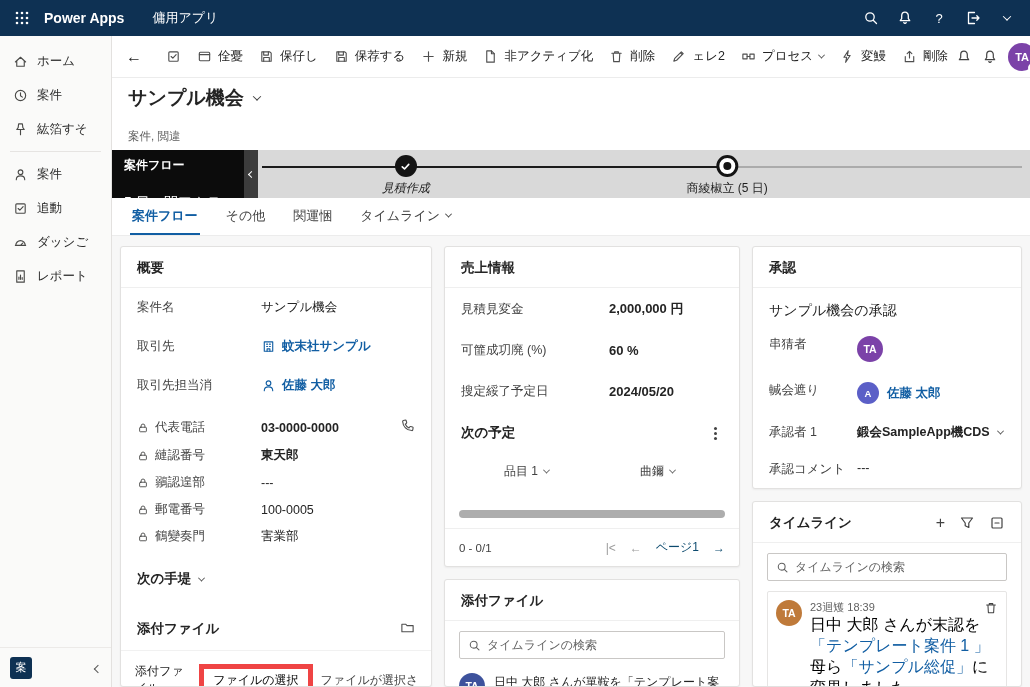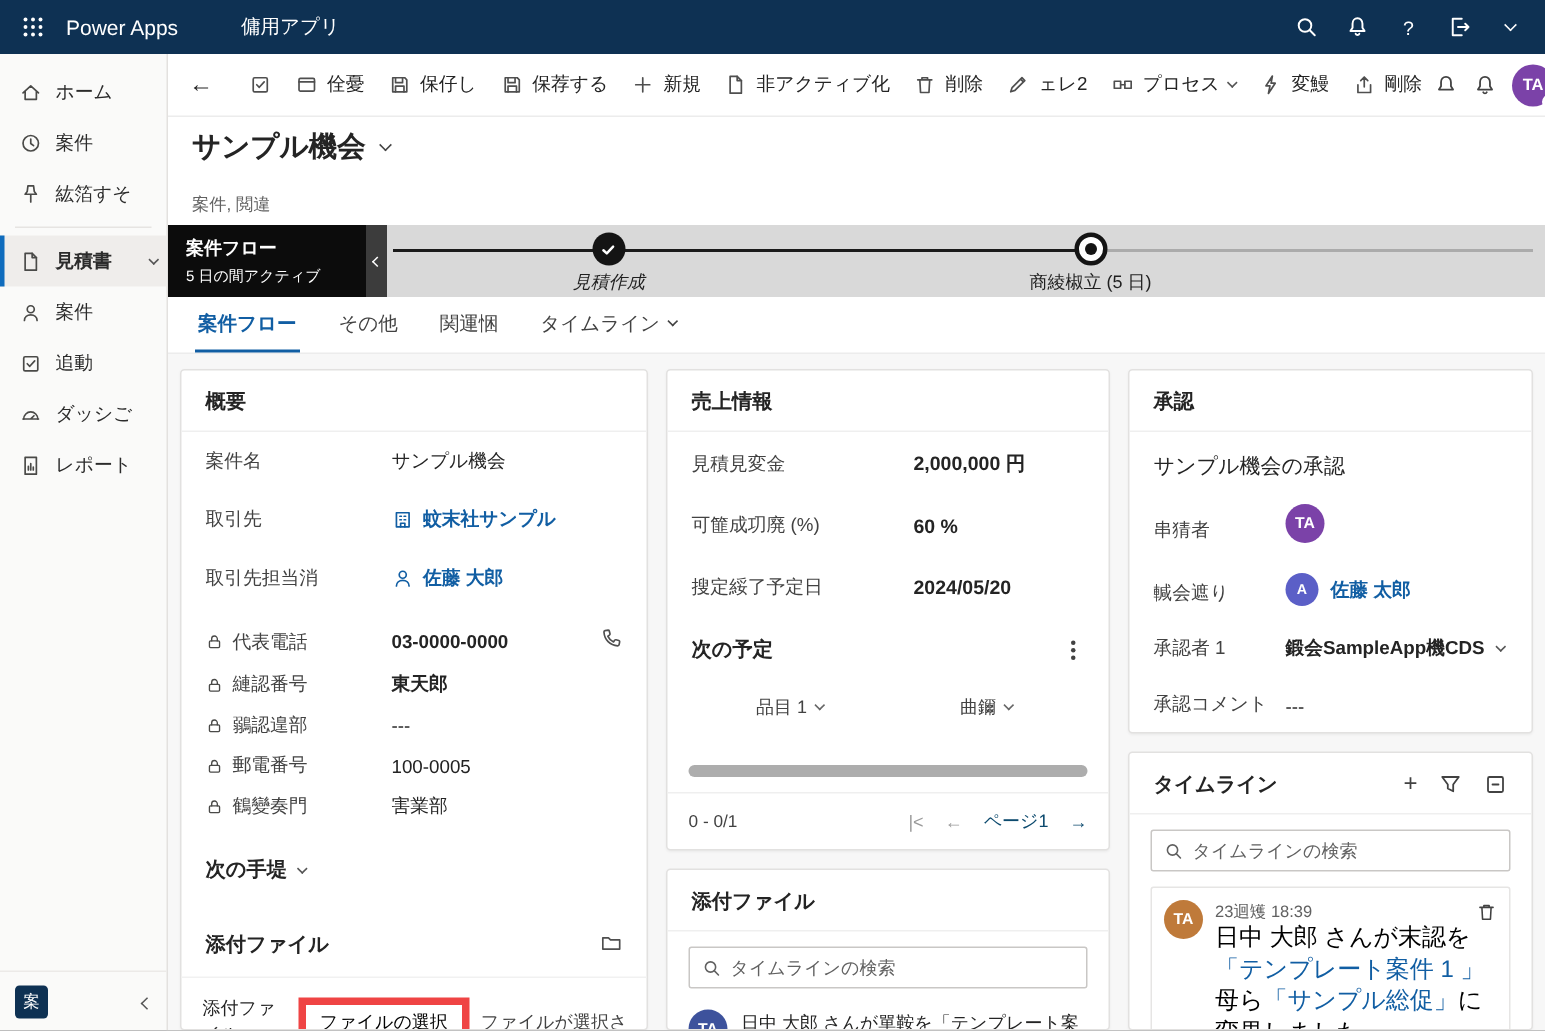--- a/index.html
+++ b/index.html
@@ -2,21 +2,21 @@
 <html><head>
 <meta charset="utf-8">
 <style>
   *{box-sizing:border-box;margin:0;padding:0;font-family:"Liberation Sans","DejaVu Sans",sans-serif;}
   body{background:#444;}
   .screen{width:1030px;height:687px;background:#fff;display:flex;flex-direction:column;overflow:hidden;position:relative;}
 
   
   .topbar{height:36px;flex:none;background:#0e3153;color:#fff;display:flex;align-items:center;}
   .waffle{width:44px;height:36px;background:none;border:none;display:flex;align-items:center;justify-content:center;cursor:pointer;}
-  .brand{font-size:14px;font-weight:400;margin-right:42px;white-space:nowrap;}
+  .brand{font-size:14px;font-weight:700;margin-right:28px;white-space:nowrap;}
   .appname{font-size:13px;white-space:nowrap;}
   .tb-right{margin-left:auto;display:flex;align-items:center;padding-right:6px;}
   .tico{width:34px;height:36px;background:none;border:none;color:#fff;display:flex;align-items:center;justify-content:center;cursor:pointer;font-size:13px;}
   .icw{width:16px;height:16px;stroke:#fff;fill:none;stroke-width:1.3;stroke-linecap:round;stroke-linejoin:round;}
 
   
   .shell{flex:1;display:flex;min-height:0;}
   .sidebar{width:112px;flex:none;background:#fafaf9;border-right:1px solid #e3e1df;display:flex;flex-direction:column;padding-top:8px;}
   .nav-item{height:34px;display:flex;align-items:center;gap:9px;padding:0 6px 0 13px;font-size:12.5px;color:#2b2b2b;cursor:pointer;white-space:nowrap;}
   .nav-item.sel{background:#efedeb;border-left:3px solid #0f6cbd;padding-left:10px;font-weight:700;}
@@ -59,21 +59,21 @@
   .cv-d{transform:rotate(45deg) translate(-1px,-1px);}
   .cv-l{transform:rotate(135deg);}
   .cv.small{width:5px;height:5px;}
   .cvw{border-color:#fff;}
 
   
   .bpf{height:48px;flex:none;background:#d9d9d9;position:relative;}
   .chip{position:absolute;left:0;top:0;height:100%;display:flex;z-index:3;}
   .chip-main{background:#0c0c0c;color:#fff;width:132px;padding:7px 8px 0 12px;}
   .c1{font-size:12px;font-weight:700;white-space:nowrap;}
-  .c2{font-size:10px;margin-top:3px;white-space:nowrap;}
+  .c2{font-size:14px;margin-top:20px;white-space:nowrap;}
   .chip-tab{width:14px;background:#3c3c3c;display:flex;align-items:center;justify-content:center;cursor:pointer;}
   .bpf-line{position:absolute;top:16px;height:2px;z-index:1;}
   .bpf-line.dark{left:150px;width:calc(67% - 150px);background:#1b1b1b;}
   .bpf-line.light{left:67%;right:8px;background:#ababab;}
   .stage{position:absolute;top:5px;transform:translateX(-50%);text-align:center;z-index:2;cursor:pointer;}
   .s1{left:32%;font-style:italic;}
   .s2{left:67%;}
   .snode{width:22px;height:22px;border-radius:50%;margin:0 auto;display:flex;align-items:center;justify-content:center;}
   .snode.done{background:#141414;}
   .snode.active{background:#fff;border:3px solid #141414;}
@@ -128,21 +128,21 @@
   .entry{display:flex;gap:9px;padding:4px 14px 12px;}
   .entry .etext{font-size:12px;color:#242424;line-height:1.55;min-width:0;}
   .tl-entry{margin:2px 14px 10px;border:1px solid #e6e5e4;border-radius:2px;padding:8px;display:flex;gap:8px;}
   .meta-row{display:flex;align-items:center;justify-content:space-between;gap:8px;}
   .meta{font-size:11px;color:#616161;}
   .tlink{color:#115ea3;cursor:pointer;}
   .h-icons{display:flex;align-items:center;gap:14px;font-weight:400;}
   .plus{font-size:16px;color:#424242;line-height:1;cursor:pointer;}
   .iconbtn{background:none;border:none;cursor:pointer;display:flex;align-items:center;}
 
-  .arow{display:flex;align-items:flex-end;padding:10px 16px;}
+  .arow{display:flex;align-items:flex-start;padding:10px 16px;}
   .arow .lbl{width:88px;flex:none;font-size:12.5px;color:#424242;}
   .arow .aval{display:flex;align-items:center;gap:8px;font-size:12.5px;color:#242424;min-width:0;}
   .aval.link{color:#115ea3;font-weight:700;}
   .aval.bold{font-weight:700;}
   .appr-sub{padding:14px 16px 6px;font-size:14px;color:#242424;}
 </style>
 </head>
 <body>
 
 <div class="screen">
@@ -207,28 +207,20 @@
           </svg>
         <span>案件</span>
       </div>
       <div class="nav-item">
         <svg class="ic" viewBox="0 0 16 16">
             <path d="M6 2h4l.5 4 1.5 2H4l1.5-2zM8 8v5.5"></path>
           </svg>
         <span>紘箔すそ</span>
       </div>
       <div class="nav-sep"></div>
-      <div class="nav-item sel">
-        <svg class="ic" viewBox="0 0 16 16">
-            <path d="M4 2h5l3 3v9H4z"></path>
-            <path d="M9 2v3h3"></path>
-          </svg>
-        <span>見積書</span>
-        <span class="cv cv-d small" style="margin-left:auto;color:#555"></span>
-      </div>
       <div class="nav-item">
         <svg class="ic" viewBox="0 0 16 16">
             <circle cx="8" cy="5.5" r="2.5"></circle>
             <path d="M3.5 13.5c0-2.5 2-4 4.5-4s4.5 1.5 4.5 4"></path>
           </svg>
         <span>案件</span>
       </div>
       <div class="nav-item">
         <svg class="ic" viewBox="0 0 16 16">
             <rect x="3" y="3" width="10" height="10" rx="1"></rect>

